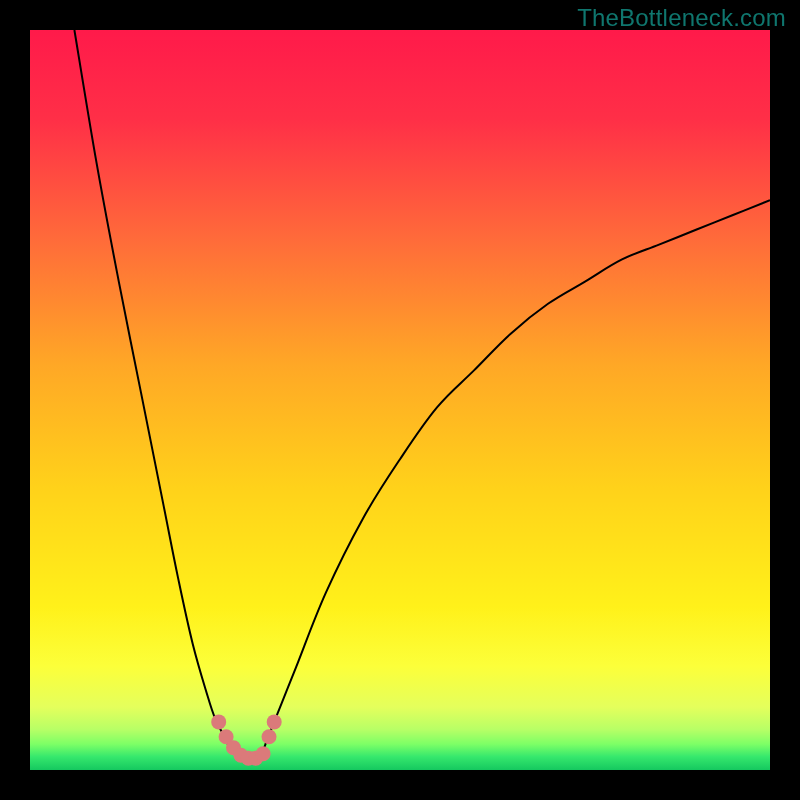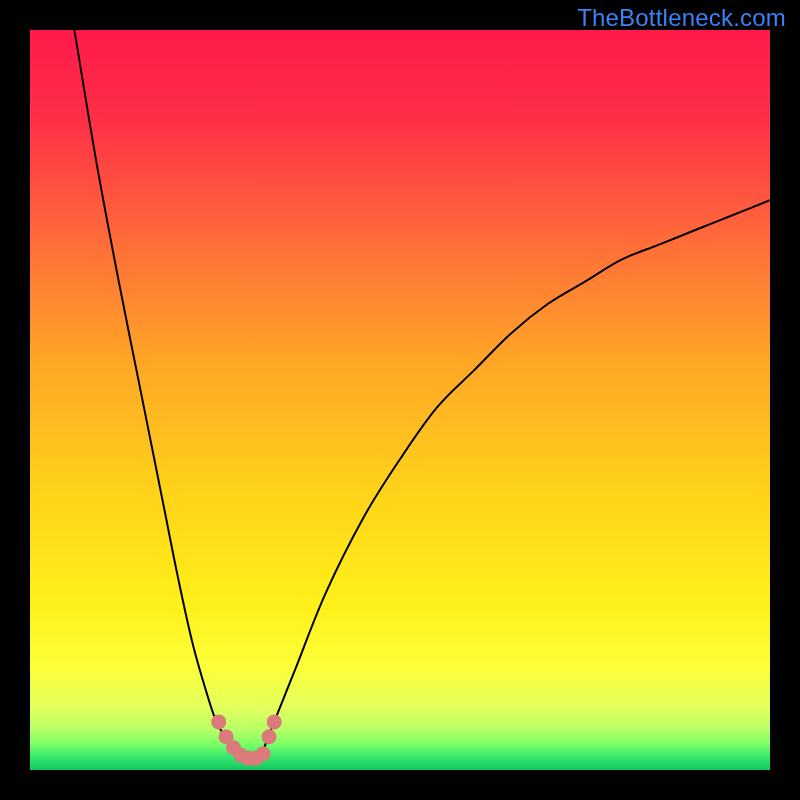--- a/index.html
+++ b/index.html
@@ -20,21 +20,21 @@
     overflow: hidden;
   }
   .gradient {
     position: absolute;
     left: 0; top: 0; right: 0; bottom: 0;
   }
   .watermark {
     position: absolute;
     top: 4px;
     right: 14px;
-    color: #3b82f6;
+    color: #0f766e;
     font-size: 24px;
     font-weight: 500;
     letter-spacing: 0.2px;
     z-index: 10;
   }
   svg.curve {
     position: absolute;
     left: 0; top: 0;
     width: 740px;
     height: 740px;

